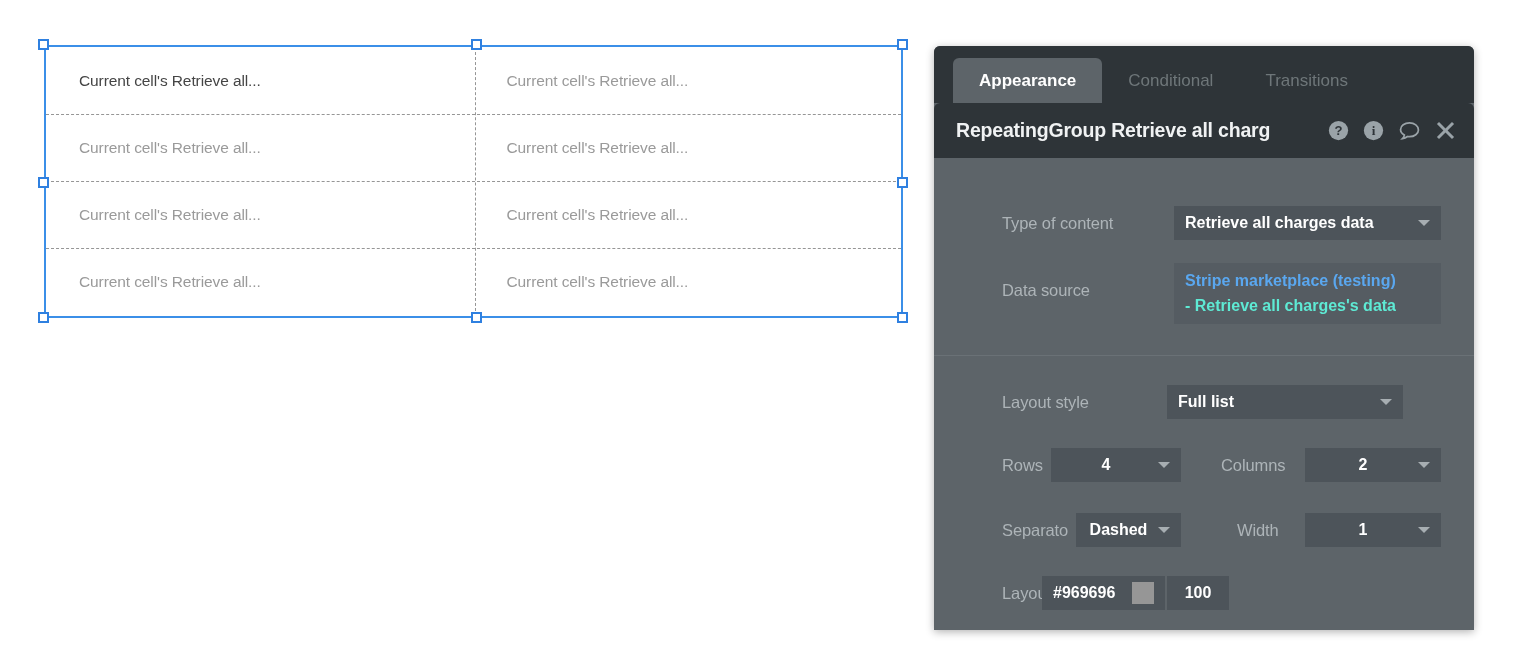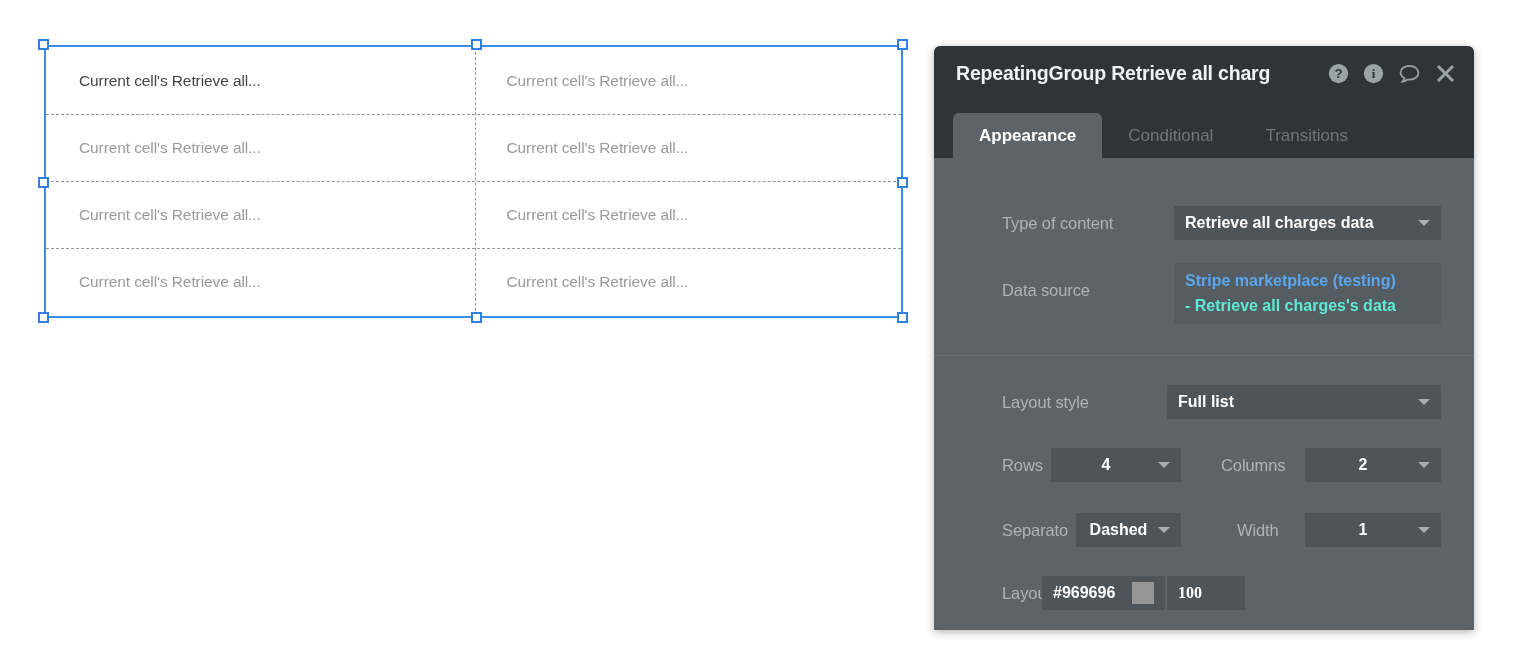--- a/index.html
+++ b/index.html
@@ -176,20 +176,26 @@
       <div class="handle" style="left:0px;   top:138px"></div>
       <div class="handle" style="left:859px; top:138px"></div>
       <div class="handle" style="left:0px;   top:273px"></div>
       <div class="handle" style="left:433px; top:273px"></div>
       <div class="handle" style="left:859px; top:273px"></div>
     </div>
   </div>
 
   <div id="panel">
 
+    <div id="tabbar">
+      <div class="tab active">Appearance</div>
+      <div class="tab">Conditional</div>
+      <div class="tab">Transitions</div>
+    </div>
+
     <div id="panel-header">
       <div id="panel-title">RepeatingGroup Retrieve all charg</div>
       <div class="hdr-icons">
         <span>
           <svg width="21" height="21" viewBox="0 0 24 24">
               <circle class="ic" cx="12" cy="12" r="11"></circle>
               <text x="12" y="17.5" text-anchor="middle" font-size="15" font-weight="bold" font-family="Liberation Sans, sans-serif" fill="#2e3438">?</text>
             </svg>
         </span>
         <span>
@@ -204,26 +210,20 @@
           </svg>
         </span>
         <span>
           <svg width="21" height="21" viewBox="0 0 24 24">
             <path class="ic" d="M4.6 2.2 L12 9.6 L19.4 2.2 L21.8 4.6 L14.4 12 L21.8 19.4 L19.4 21.8 L12 14.4 L4.6 21.8 L2.2 19.4 L9.6 12 L2.2 4.6 Z"></path>
           </svg>
         </span>
       </div>
     </div>
 
-    <div id="tabbar">
-      <div class="tab active">Appearance</div>
-      <div class="tab">Conditional</div>
-      <div class="tab">Transitions</div>
-    </div>
-
     <div id="panel-body">
 
       <div class="prow" style="left:32px; top:48px;">
         <span class="plabel">Type of content</span>
       </div>
       <div class="field" style="position:absolute; left:240px; top:48px; width:267px;">
         <span class="val">Retrieve all charges data</span>
         <span class="caret"></span>
       </div>
 
@@ -233,21 +233,21 @@
       <div id="ds-field" style="left:240px; top:105px; width:267px; height:61px;">
         <span style="color: rgb(90, 167, 239);">Stripe marketplace (testing)</span>
         <span style="color: #5eead4;">- Retrieve all charges's data</span>
       </div>
 
       <div class="divider" style="top:197px;"></div>
 
       <div class="prow" style="left:32px; top:227px;">
         <span class="plabel">Layout style</span>
       </div>
-      <div class="field" style="position:absolute; left:233px; top:227px; width:274px;">
+      <div class="field" style="position:absolute; left:233px; top:227px; width:236px;">
         <span class="val">Full list</span>
         <span class="caret"></span>
       </div>
 
       <div class="prow" style="left:32px; top:290px;">
         <span class="plabel">Rows</span>
       </div>
       <div class="field" style="position:absolute; left:117px; top:290px; width:130px;">
         <span class="val center">4</span>
         <span class="caret"></span>
@@ -275,19 +275,19 @@
         <span class="caret"></span>
       </div>
 
       <div class="prow" style="left:32px; top:418px;">
         <span class="plabel">Layout</span>
       </div>
       <div class="field" style="position:absolute; left:108px; top:418px; width:123px; justify-content:space-between;">
         <span>#969696</span>
         <span class="swatch" style="background: rgb(150, 150, 150);"></span>
       </div>
-      <div class="field" style="position:absolute; left:233px; top:418px; width:78px; font-family:Liberation Serif, serif;">
+      <div class="field" style="position:absolute; left:233px; top:418px; width:62px; justify-content:center;">
         <span>100</span>
       </div>
 
     </div>
   </div>
 </div>
 
 </body></html>

